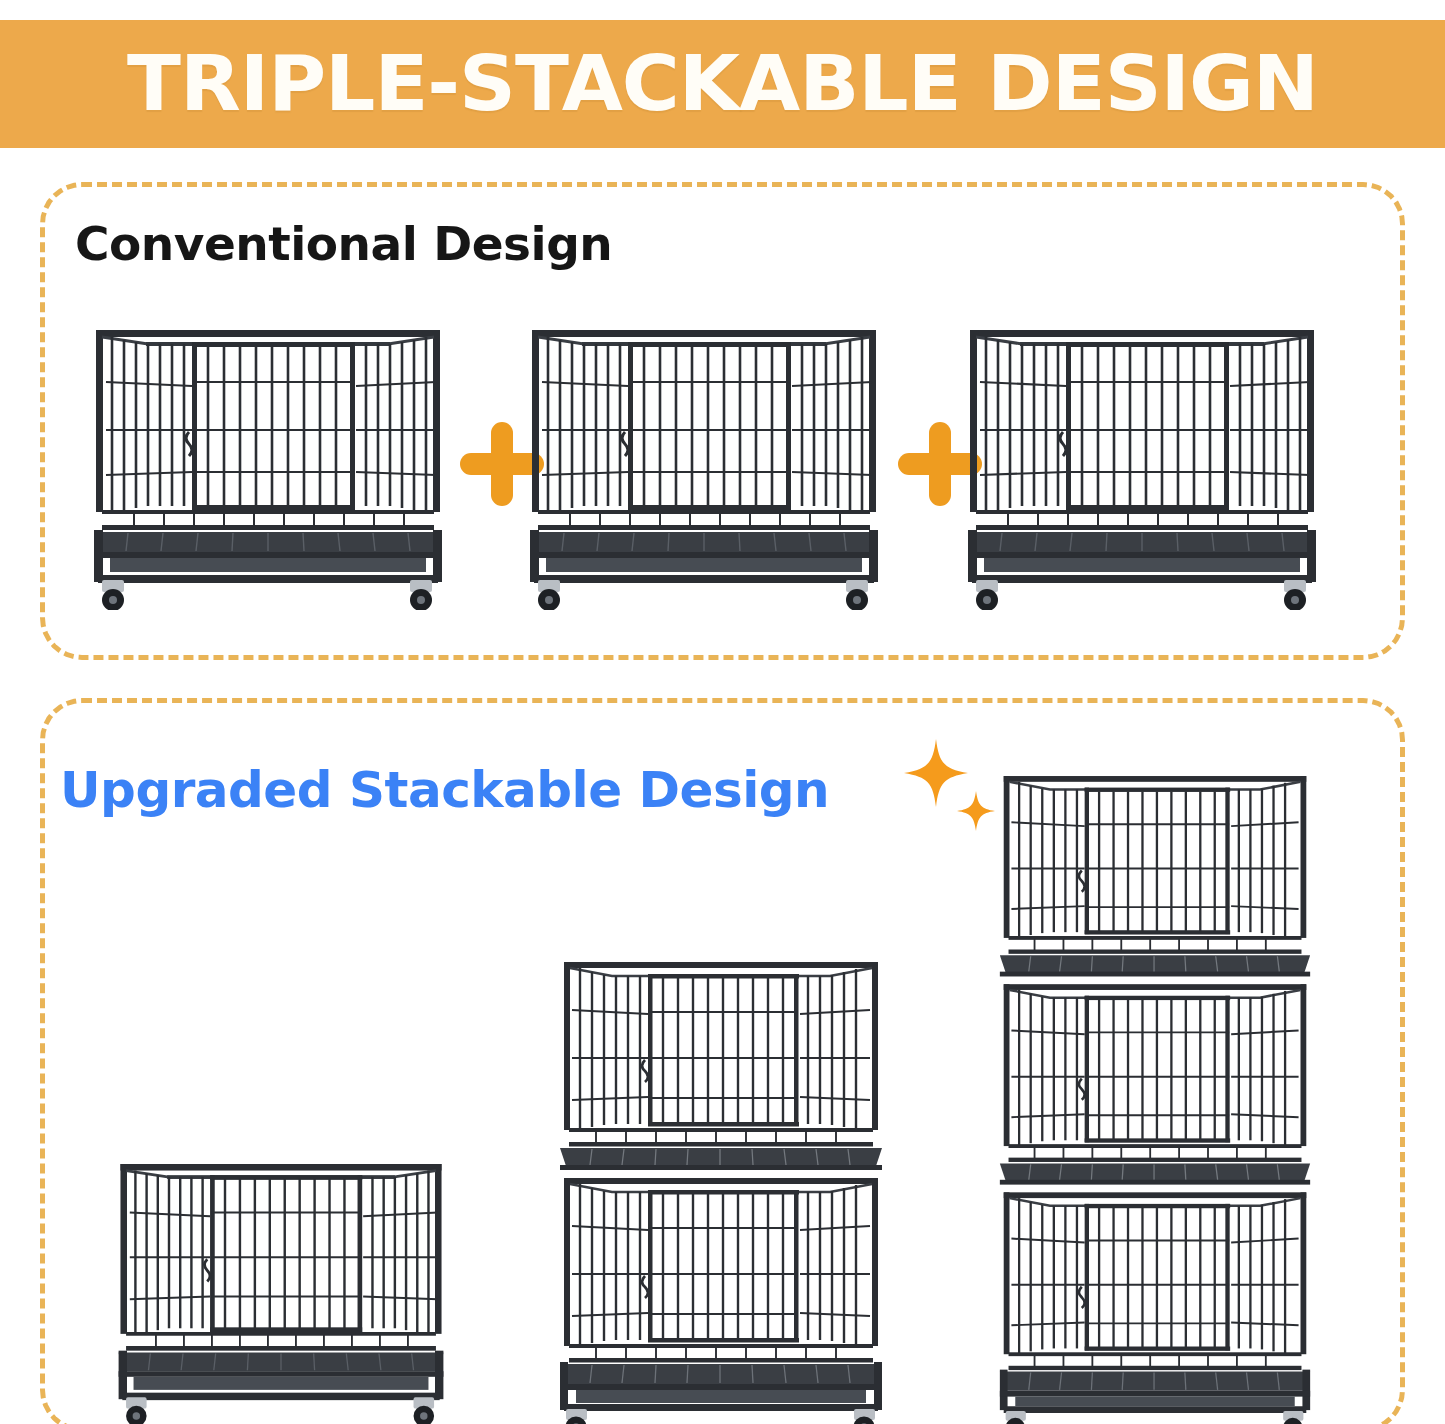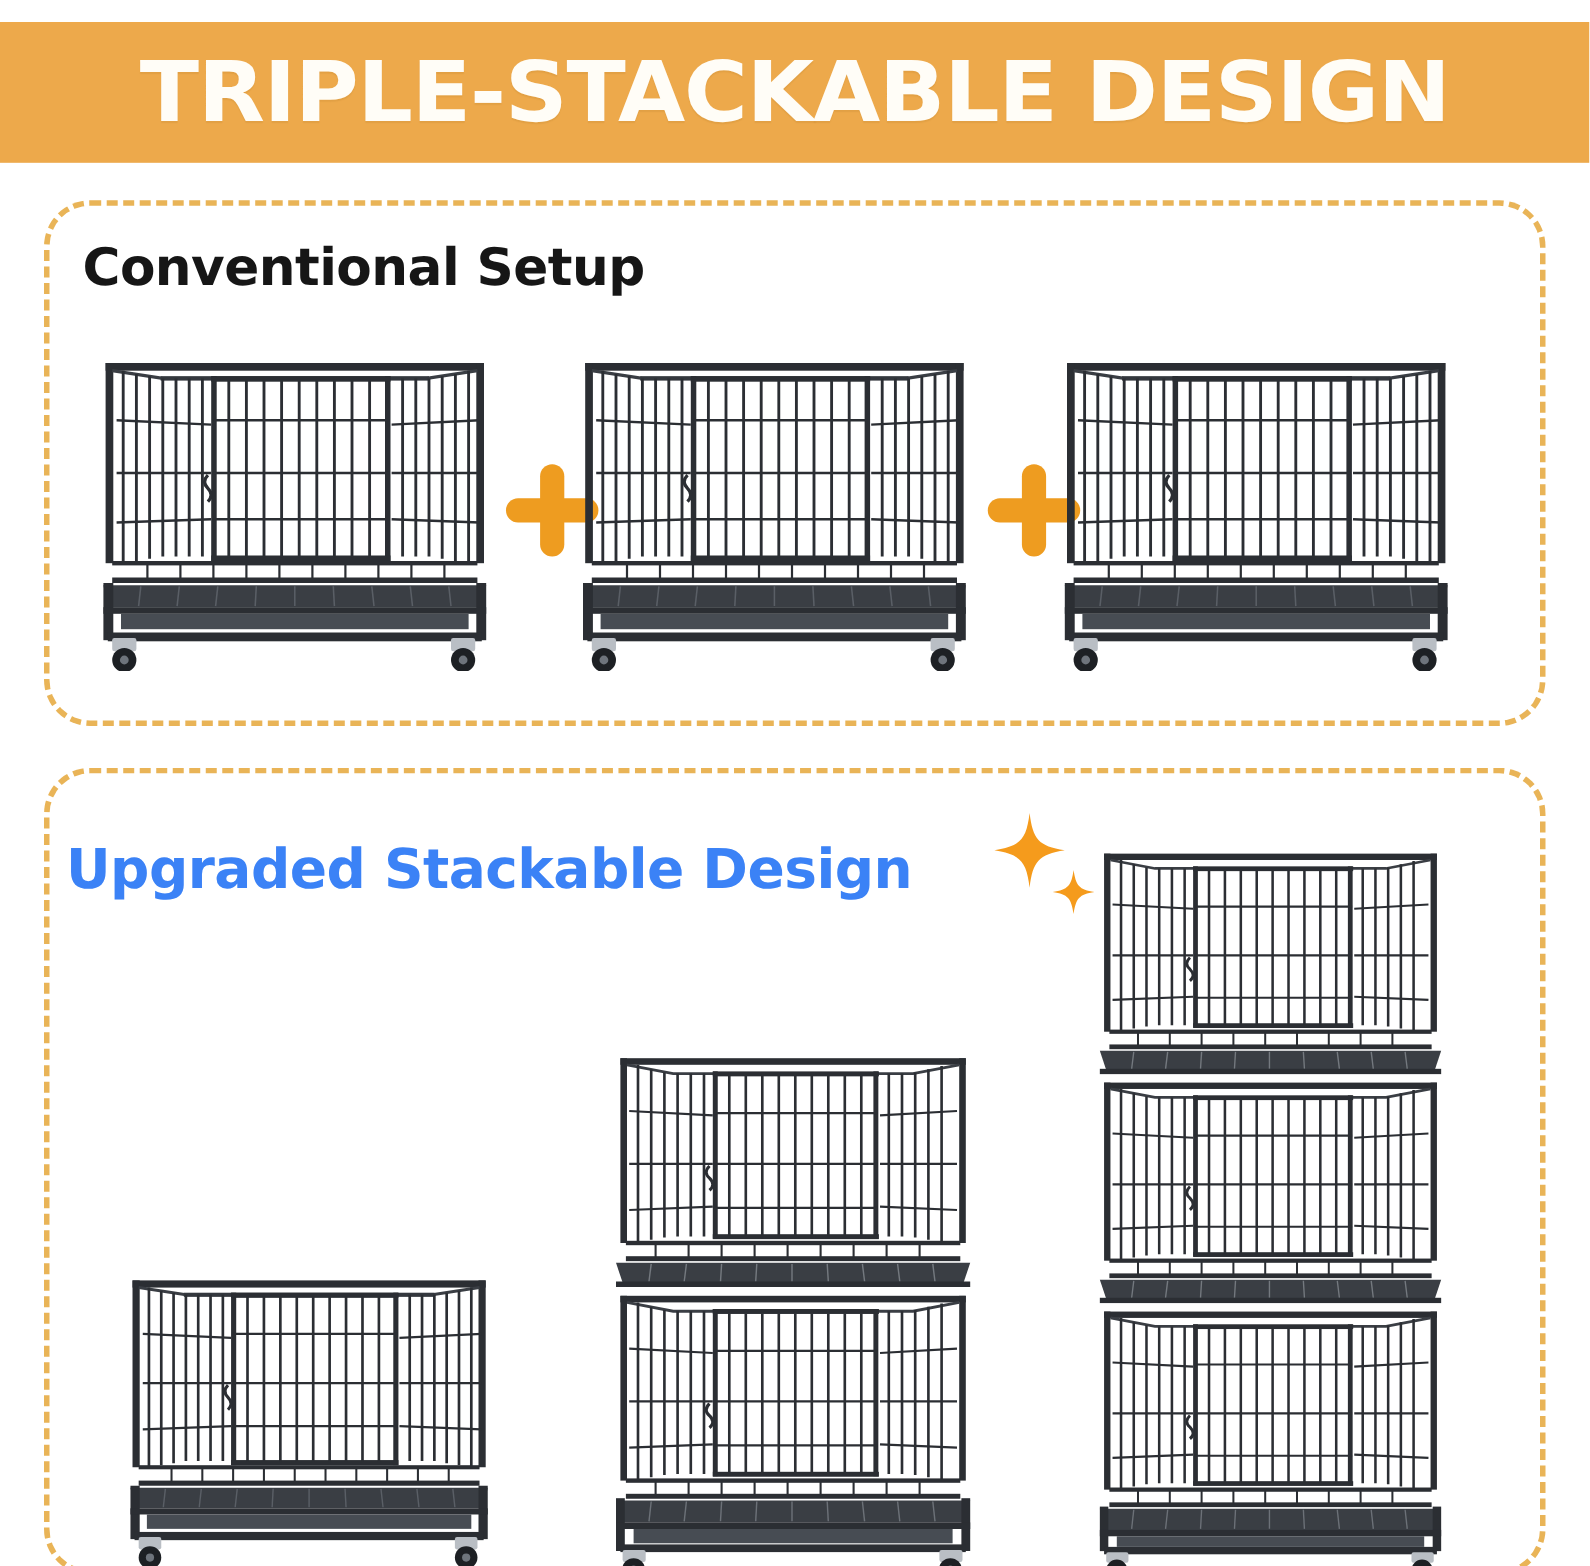--- a/index.html
+++ b/index.html
@@ -81,21 +81,21 @@
 </head>
 <body>
 
 <div class="page">
 
   <div class="header-banner">
     <div class="header-title">TRIPLE-STACKABLE DESIGN</div>
   </div>
 
   <div class="section-box" id="box-conventional"></div>
-  <div class="section-title" id="title-conventional">Conventional Setup</div>
+  <div class="section-title" id="title-conventional">Conventional Design</div>
 
   <div class="cage" style="left:88px; top:300px; width:360px; height:290px;">
     <svg viewBox="0 0 360 290" xmlns="http://www.w3.org/2000/svg">
       <g id="c1">
 
         <rect x="8" y="10" width="344" height="7" fill="#2B2E33"></rect>
         <rect x="8" y="10" width="7" height="182" fill="#2B2E33"></rect>
         <rect x="345" y="10" width="7" height="182" fill="#2B2E33"></rect>
 
         <path d="M14 17 L60 24 L300 24 L346 17" stroke="#3A3E44" stroke-width="3" fill="none"></path>

